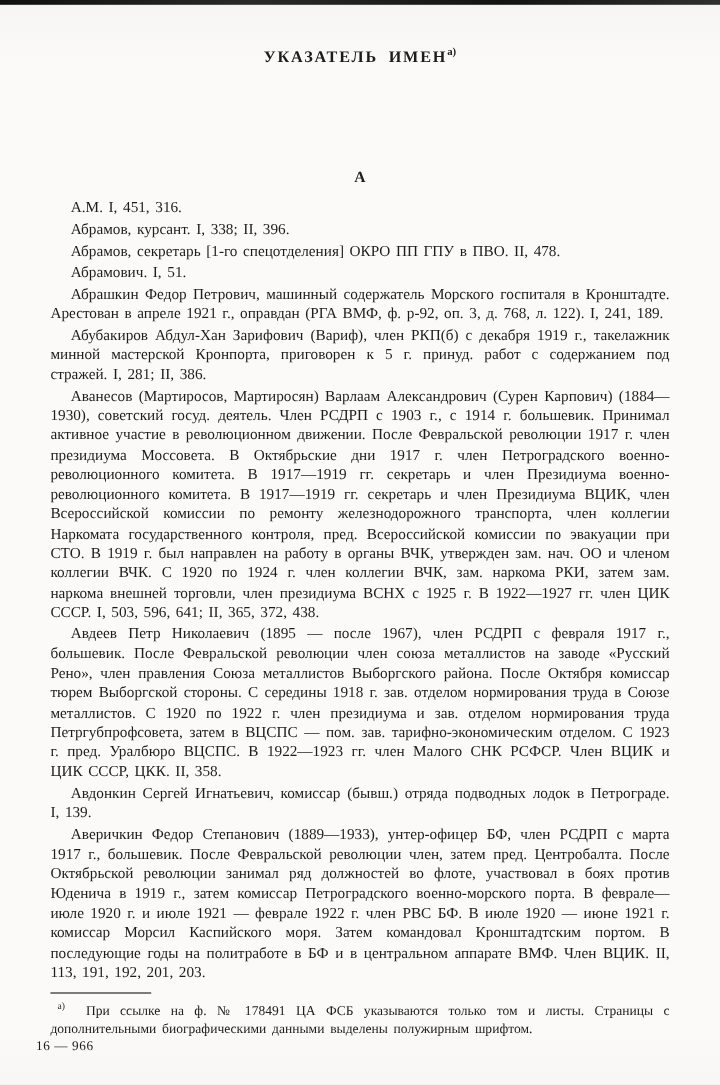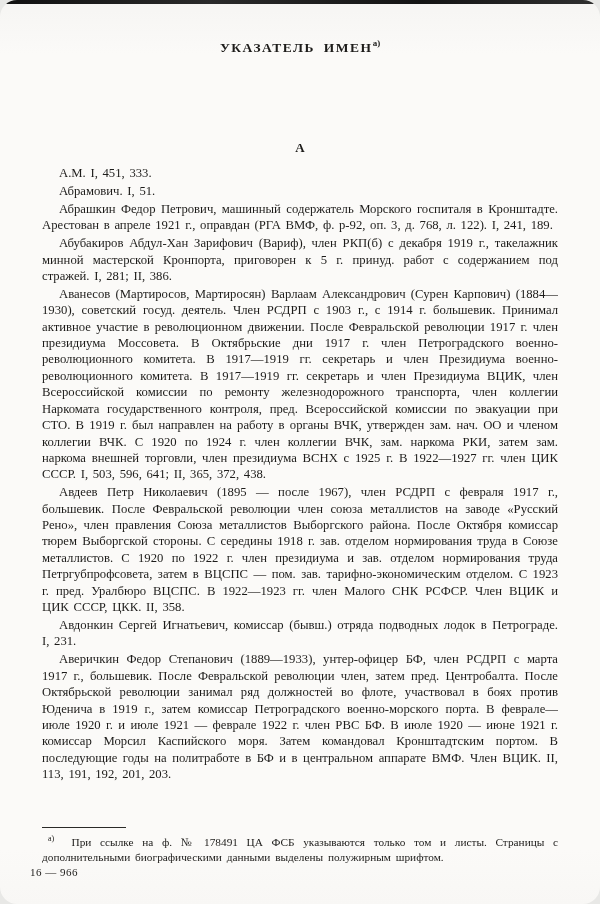--- a/index.html
+++ b/index.html
@@ -9,21 +9,20 @@
   }
   .page {
     position: relative;
     width: 600px;
     height: 904px;
     margin: 0 auto;
     background: linear-gradient(180deg, #f6f5f3 0%, #fbfaf8 6%, #fbfaf8 94%, #f8f7f5 100%);
     overflow: hidden;
     font-family: "Liberation Serif", "DejaVu Serif", serif;
     color: #1d1c1a;
-    border-radius: 17px;
   }
   .top-edge {
     position: absolute;
     top: 0; left: 0;
     width: 100%;
     height: 4px;
     background: linear-gradient(90deg, #101010 0%, #2a2a2a 35%, #141414 70%, #303030 100%);
   }
   .page-title {
     position: absolute;
@@ -110,27 +109,29 @@
 
 <div class="page">
 
   <div class="top-edge"></div>
 
   <h1 class="page-title"><span>УКАЗАТЕЛЬ ИМЕН</span><sup>а)</sup></h1>
 
   <h2 class="section-letter">А</h2>
 
   <div class="entries">
-      <p class="entry">А.М. I, 451, 333.</p>
+      <p class="entry">А.М. I, 451, 316.</p>
+      <p class="entry">Абрамов, курсант. I, 338; II, 396.</p>
+      <p class="entry">Абрамов, секретарь [1-го спецотделения] ОКРО ПП ГПУ в ПВО. II, 478.</p>
       <p class="entry">Абрамович. I, 51.</p>
       <p class="entry">Абрашкин Федор Петрович, машинный содержатель Морского госпиталя в Кронштадте. Арестован в апреле 1921 г., оправдан (РГА ВМФ, ф. р-92, оп. 3, д. 768, л. 122). I, 241, 189.</p>
       <p class="entry">Абубакиров Абдул-Хан Зарифович (Вариф), член РКП(б) с декабря 1919 г., такелажник минной мастерской Кронпорта, приговорен к 5 г. принуд. работ с содержанием под стражей. I, 281; II, 386.</p>
       <p class="entry">Аванесов (Мартиросов, Мартиросян) Варлаам Александрович (Сурен Карпович) (1884—1930), советский госуд. деятель. Член РСДРП с 1903 г., с 1914 г. большевик. Принимал активное участие в революционном движении. После Февральской революции 1917 г. член президиума Моссовета. В Октябрьские дни 1917 г. член Петроградского военно-революционного комитета. В 1917—1919 гг. секретарь и член Президиума военно-революционного комитета. В 1917—1919 гг. секретарь и член Президиума ВЦИК, член Всероссийской комиссии по ремонту железнодорожного транспорта, член коллегии Наркомата государственного контроля, пред. Всероссийской комиссии по эвакуации при СТО. В 1919 г. был направлен на работу в органы ВЧК, утвержден зам. нач. ОО и членом коллегии ВЧК. С 1920 по 1924 г. член коллегии ВЧК, зам. наркома РКИ, затем зам. наркома внешней торговли, член президиума ВСНХ с 1925 г. В 1922—1927 гг. член ЦИК СССР. I, 503, 596, 641; II, 365, 372, 438.</p>
       <p class="entry">Авдеев Петр Николаевич (1895 — после 1967), член РСДРП с февраля 1917 г., большевик. После Февральской революции член союза металлистов на заводе «Русский Рено», член правления Союза металлистов Выборгского района. После Октября комиссар тюрем Выборгской стороны. С середины 1918 г. зав. отделом нормирования труда в Союзе металлистов. С 1920 по 1922 г. член президиума и зав. отделом нормирования труда Петргубпрофсовета, затем в ВЦСПС — пом. зав. тарифно-экономическим отделом. С 1923 г. пред. Уралбюро ВЦСПС. В 1922—1923 гг. член Малого СНК РСФСР. Член ВЦИК и ЦИК СССР, ЦКК. II, 358.</p>
-      <p class="entry">Авдонкин Сергей Игнатьевич, комиссар (бывш.) отряда подводных лодок в Петрограде. I, 231.</p>
+      <p class="entry">Авдонкин Сергей Игнатьевич, комиссар (бывш.) отряда подводных лодок в Петрограде. I, 139.</p>
       <p class="entry">Аверичкин Федор Степанович (1889—1933), унтер-офицер БФ, член РСДРП с марта 1917 г., большевик. После Февральской революции член, затем пред. Центробалта. После Октябрьской революции занимал ряд должностей во флоте, участвовал в боях против Юденича в 1919 г., затем комиссар Петроградского военно-морского порта. В феврале—июле 1920 г. и июле 1921 — феврале 1922 г. член РВС БФ. В июле 1920 — июне 1921 г. комиссар Морсил Каспийского моря. Затем командовал Кронштадтским портом. В последующие годы на политработе в БФ и в центральном аппарате ВМФ. Член ВЦИК. II, 113, 191, 192, 201, 203.</p>
     </div>
 
   <hr class="footnote-rule">
 
   <p class="footnote"><sup>а)</sup>&nbsp;&nbsp;<span>При ссылке на ф. № 178491 ЦА ФСБ указываются только том и листы. Страницы с дополнительными биографическими данными выделены полужирным шрифтом.</span></p>
 
   <p class="print-signature">16 — 966</p>
 
   <p class="page-number">481</p>

